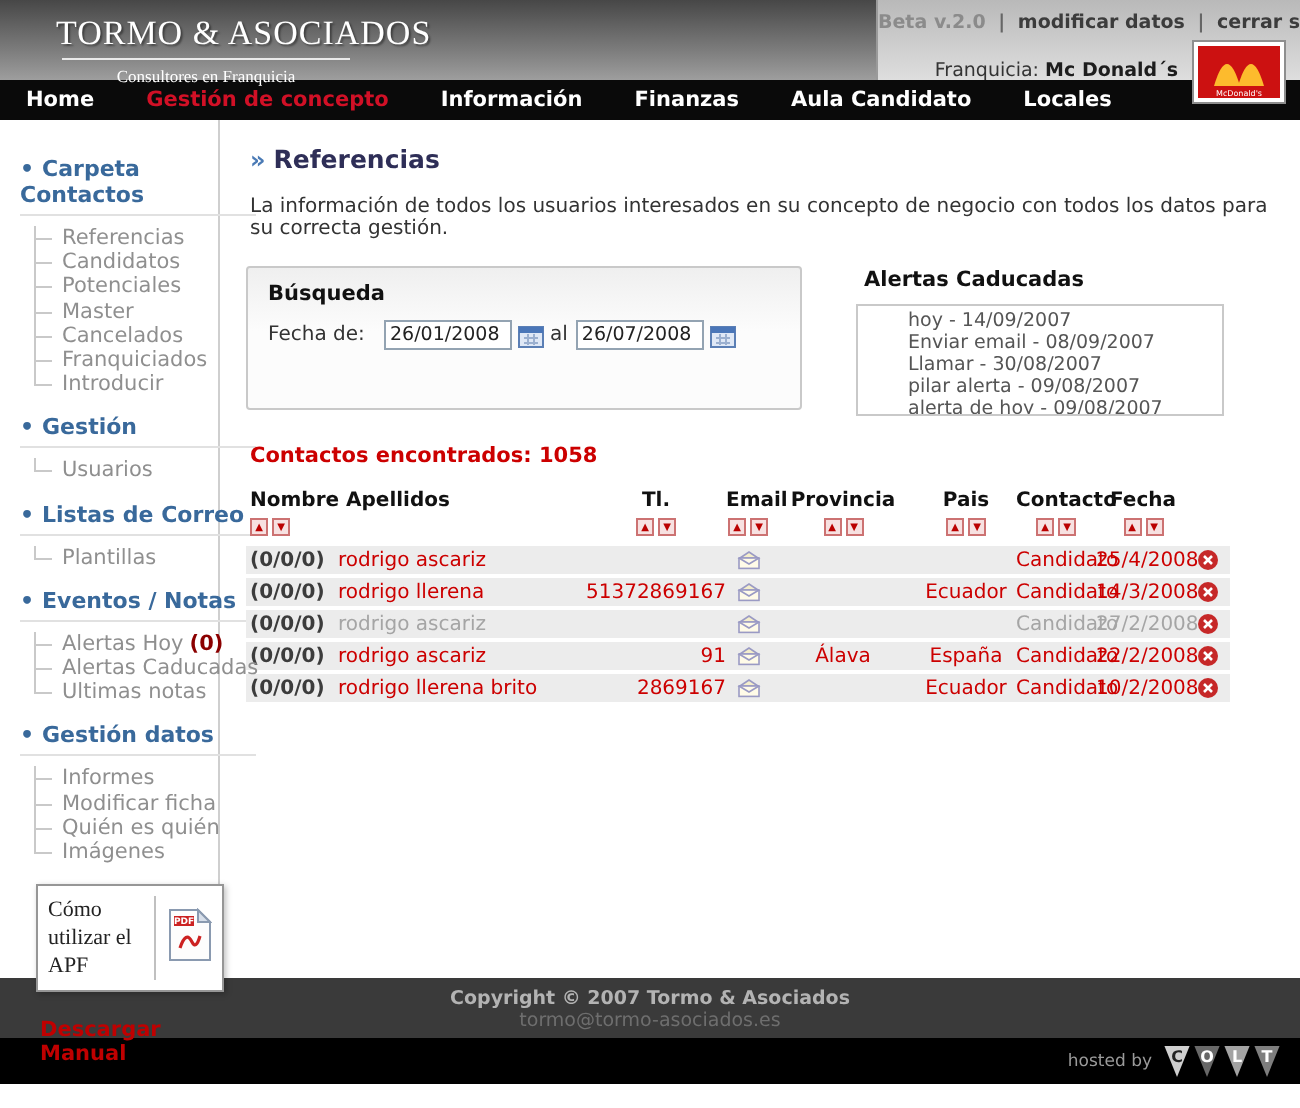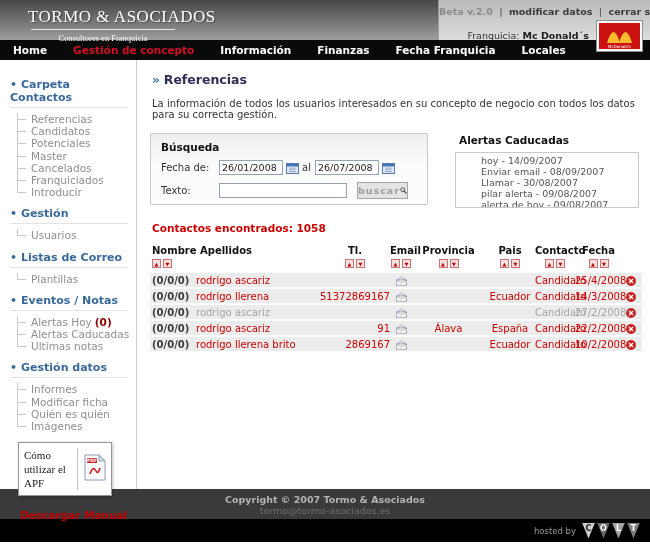--- a/index.html
+++ b/index.html
@@ -25,21 +25,21 @@
   .mcd-inner { position:relative; width:41px; height:26px; background:#cc1111; }
   .mcd-word { position:absolute; bottom:0; left:0; width:100%; text-align:center; font-size:4px; color:#fff; line-height:5px; }
 
   
   .nav { height:20px; background:#0a0a0a; display:flex; align-items:center; }
   .nav-item { color:#fff; font-size:10.5px; font-weight:bold; padding:0 13px; cursor:pointer; white-space:nowrap; }
   .nav-item.active { color:#d11026; }
 
   
   .body { display:flex; height:429px; background:#fff; }
-  aside { width:137px; border-right:1px solid #cfcfcf; padding:18px 0 0 10px; }
+  aside { width:110px; border-right:1px solid #cfcfcf; padding:18px 0 0 10px; }
   .side-sec { margin-bottom:9px; }
   .side-title { color:#39699b; font-weight:bold; font-size:11px; border-bottom:1px solid #e1e1e1; padding-bottom:3px; margin-bottom:5px; width:118px; cursor:pointer; }
   .side-title .blt { margin-right:4px; }
   .tree { position:relative; margin-left:7px; padding-left:14px; list-style:none; }
   .tree::before { content:""; position:absolute; left:0; top:0; bottom:6px; border-left:1px solid #c9c9c9; }
   .tree-item { position:relative; line-height:12.2px; font-size:10.5px; color:#8f8f8f; cursor:pointer; white-space:nowrap; }
   .tree-item::before { content:""; position:absolute; left:-14px; top:6px; width:9px; border-top:1px solid #c9c9c9; }
   .alert-count { color:#8b0000; font-weight:bold; margin-left:3px; }
   .apf { width:94px; margin:10px 0 0 8px; border:1px solid #969696; background:#fff; display:flex; align-items:center; padding:5px 5px; box-shadow:1px 1px 3px rgba(0,0,0,.25); cursor:pointer; }
   .apf-text { font-family:"Liberation Serif","DejaVu Serif",serif; font-size:11px; color:#222; line-height:14px; padding-right:6px; border-right:1px solid #c0c0c0; }
@@ -138,21 +138,21 @@
         </div>
       </div>
     </div>
   </header>
 
   <nav class="nav">
     <div class="nav-item">Home</div>
     <div class="nav-item active">Gestión de concepto</div>
     <div class="nav-item">Información</div>
     <div class="nav-item">Finanzas</div>
-    <div class="nav-item">Fecha Franquicia</div>
+    <div class="nav-item">Aula Candidato</div>
     <div class="nav-item">Locales</div>
   </nav>
 
   <div class="body">
 
     <aside>
       <div class="side-sec">
         <div class="side-title"><span class="blt">•</span><span>Carpeta Contactos</span></div>
         <ul class="tree">
           <li class="tree-item">Referencias</li>
@@ -231,31 +231,20 @@
             <span class="al">al</span>
             <input class="inp inp-date" type="text" value="26/07/2008" style="">
             <span class="cal">
               <svg width="13" height="12" viewBox="0 0 13 12">
                   <rect x="0.5" y="1.5" width="12" height="10" fill="#dfe8f6" stroke="#5b7fb5"></rect>
                   <rect x="0.5" y="1.5" width="12" height="3" fill="#4a76b8"></rect>
                   <path d="M3,7 h7 M3,9.5 h7 M5,5 v5.5 M8,5 v5.5" stroke="#9bb0d0" stroke-width="1"></path>
                 </svg>
             </span>
           </div>
-          <div class="sb-row">
-            <span class="sb-label">Texto:</span>
-            <input class="inp inp-text" type="text" value="" style="">
-            <div class="buscar">
-              <span>buscar</span>
-              <svg width="11" height="11" viewBox="0 0 11 11">
-                  <circle cx="4.2" cy="4.2" r="3" fill="none" stroke="#3c3c3c" stroke-width="1.4"></circle>
-                  <line x1="6.5" y1="6.5" x2="10" y2="10" stroke="#3c3c3c" stroke-width="1.8"></line>
-                </svg>
-            </div>
-          </div>
         </div>
 
         <div class="alerts">
           <div class="alerts-title">Alertas Caducadas</div>
           <div class="alerts-list">
             <div class="alert-item">hoy - 14/09/2007</div>
             <div class="alert-item">Enviar email - 08/09/2007</div>
             <div class="alert-item">Llamar - 30/08/2007</div>
             <div class="alert-item">pilar alerta - 09/08/2007</div>
             <div class="alert-item">alerta de hoy - 09/08/2007</div>

